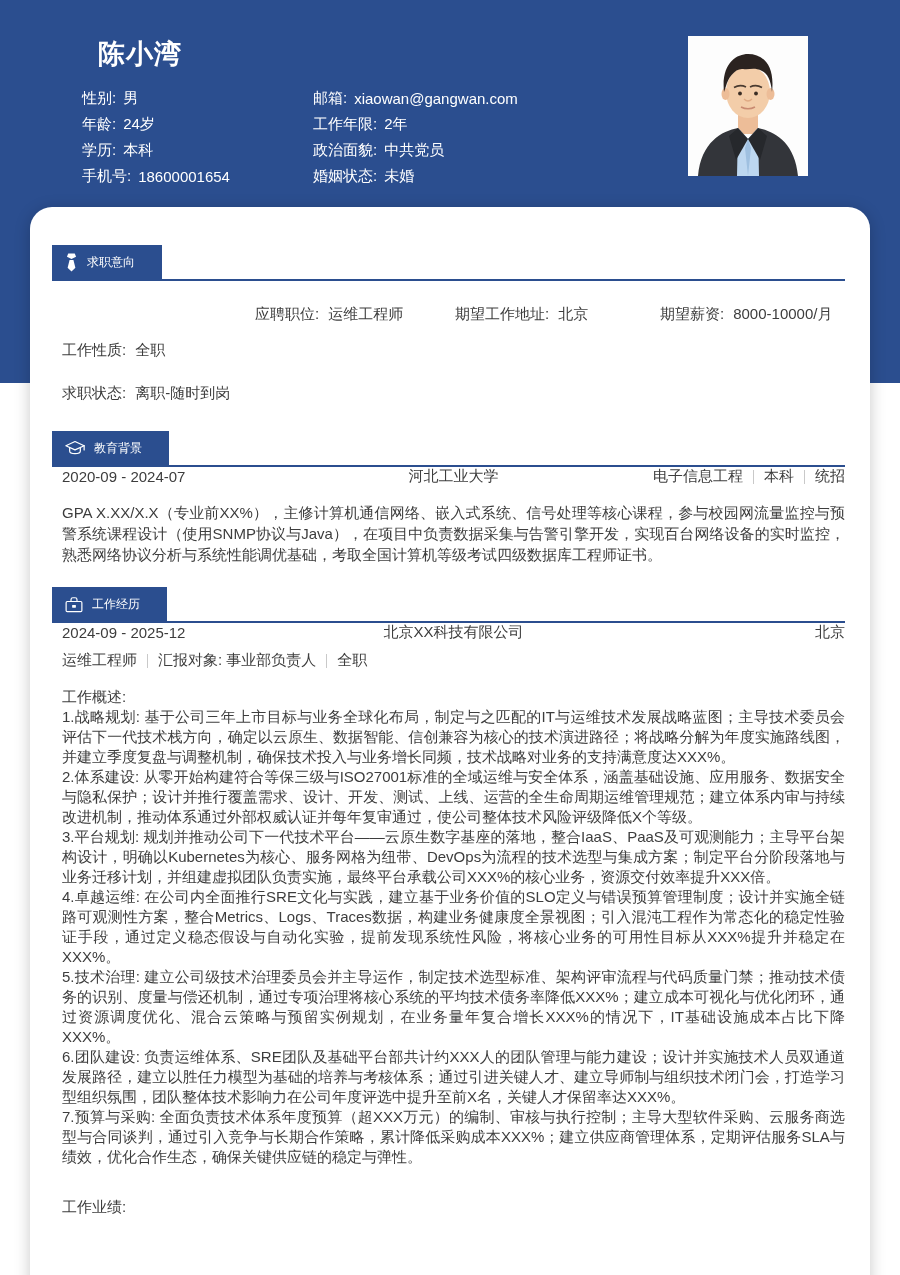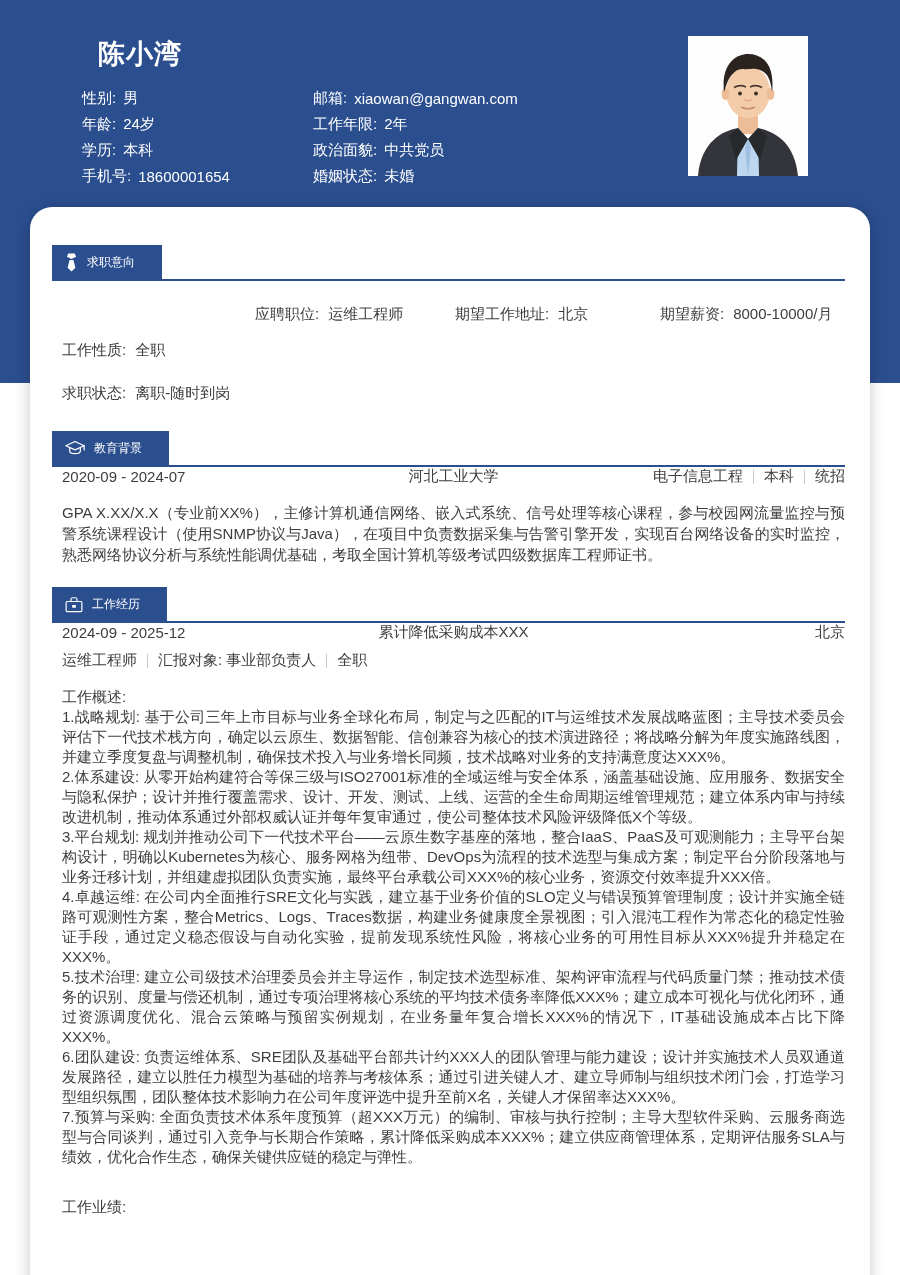--- a/index.html
+++ b/index.html
@@ -180,21 +180,21 @@
             <rect x="1.5" y="7" width="21" height="13.5" rx="1.5"></rect>
             <path d="M8 7V4.5A2.5 2.5 0 0 1 10.5 2h3A2.5 2.5 0 0 1 16 4.5V7"></path>
             <rect x="9.5" y="11.5" width="5" height="3.8" rx="0.6" fill="#fff" stroke="none"></rect>
           </svg>
           <span>工作经历</span>
         </div>
       </div>
       <div class="content">
         <div class="meta-row">
           <span class="meta-left">2024-09 - 2025-12</span>
-          <span class="meta-center">累计降低采购成本XXX</span>
+          <span class="meta-center">北京XX科技有限公司</span>
           <span class="meta-right">北京</span>
         </div>
         <div class="sub-row">
           <span>运维工程师</span>
           <span class="vsep"></span>
           <span>汇报对象: 事业部负责人</span>
           <span class="vsep"></span>
           <span>全职</span>
         </div>
 

